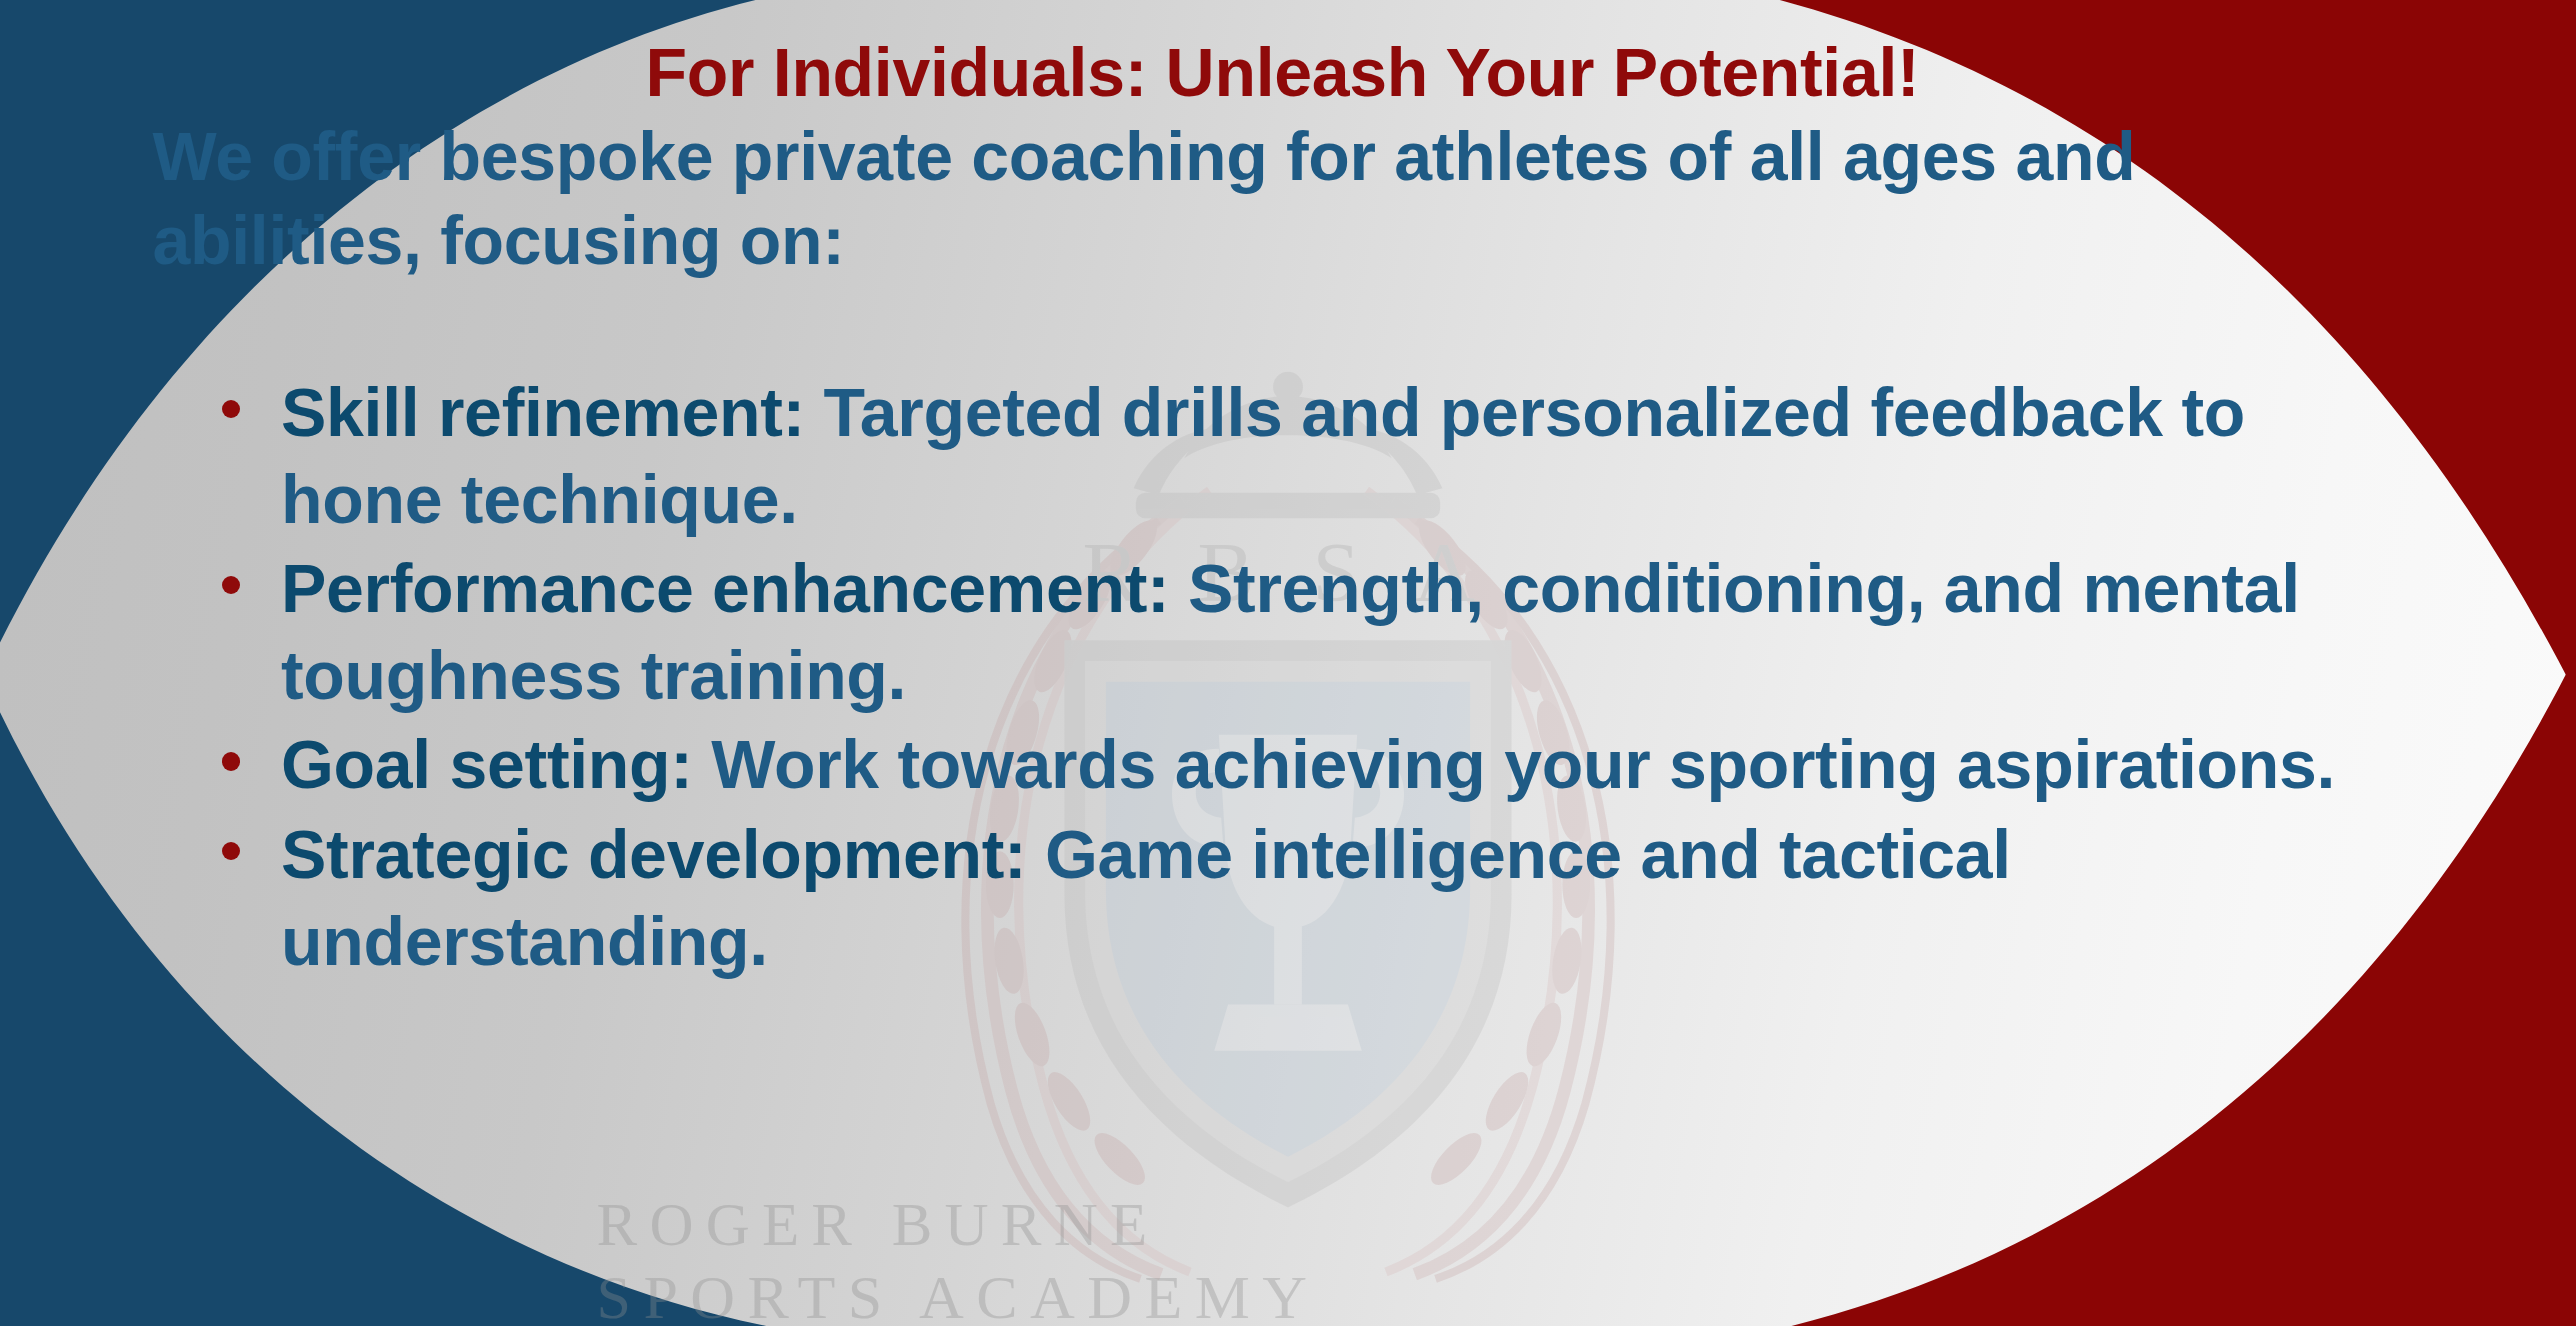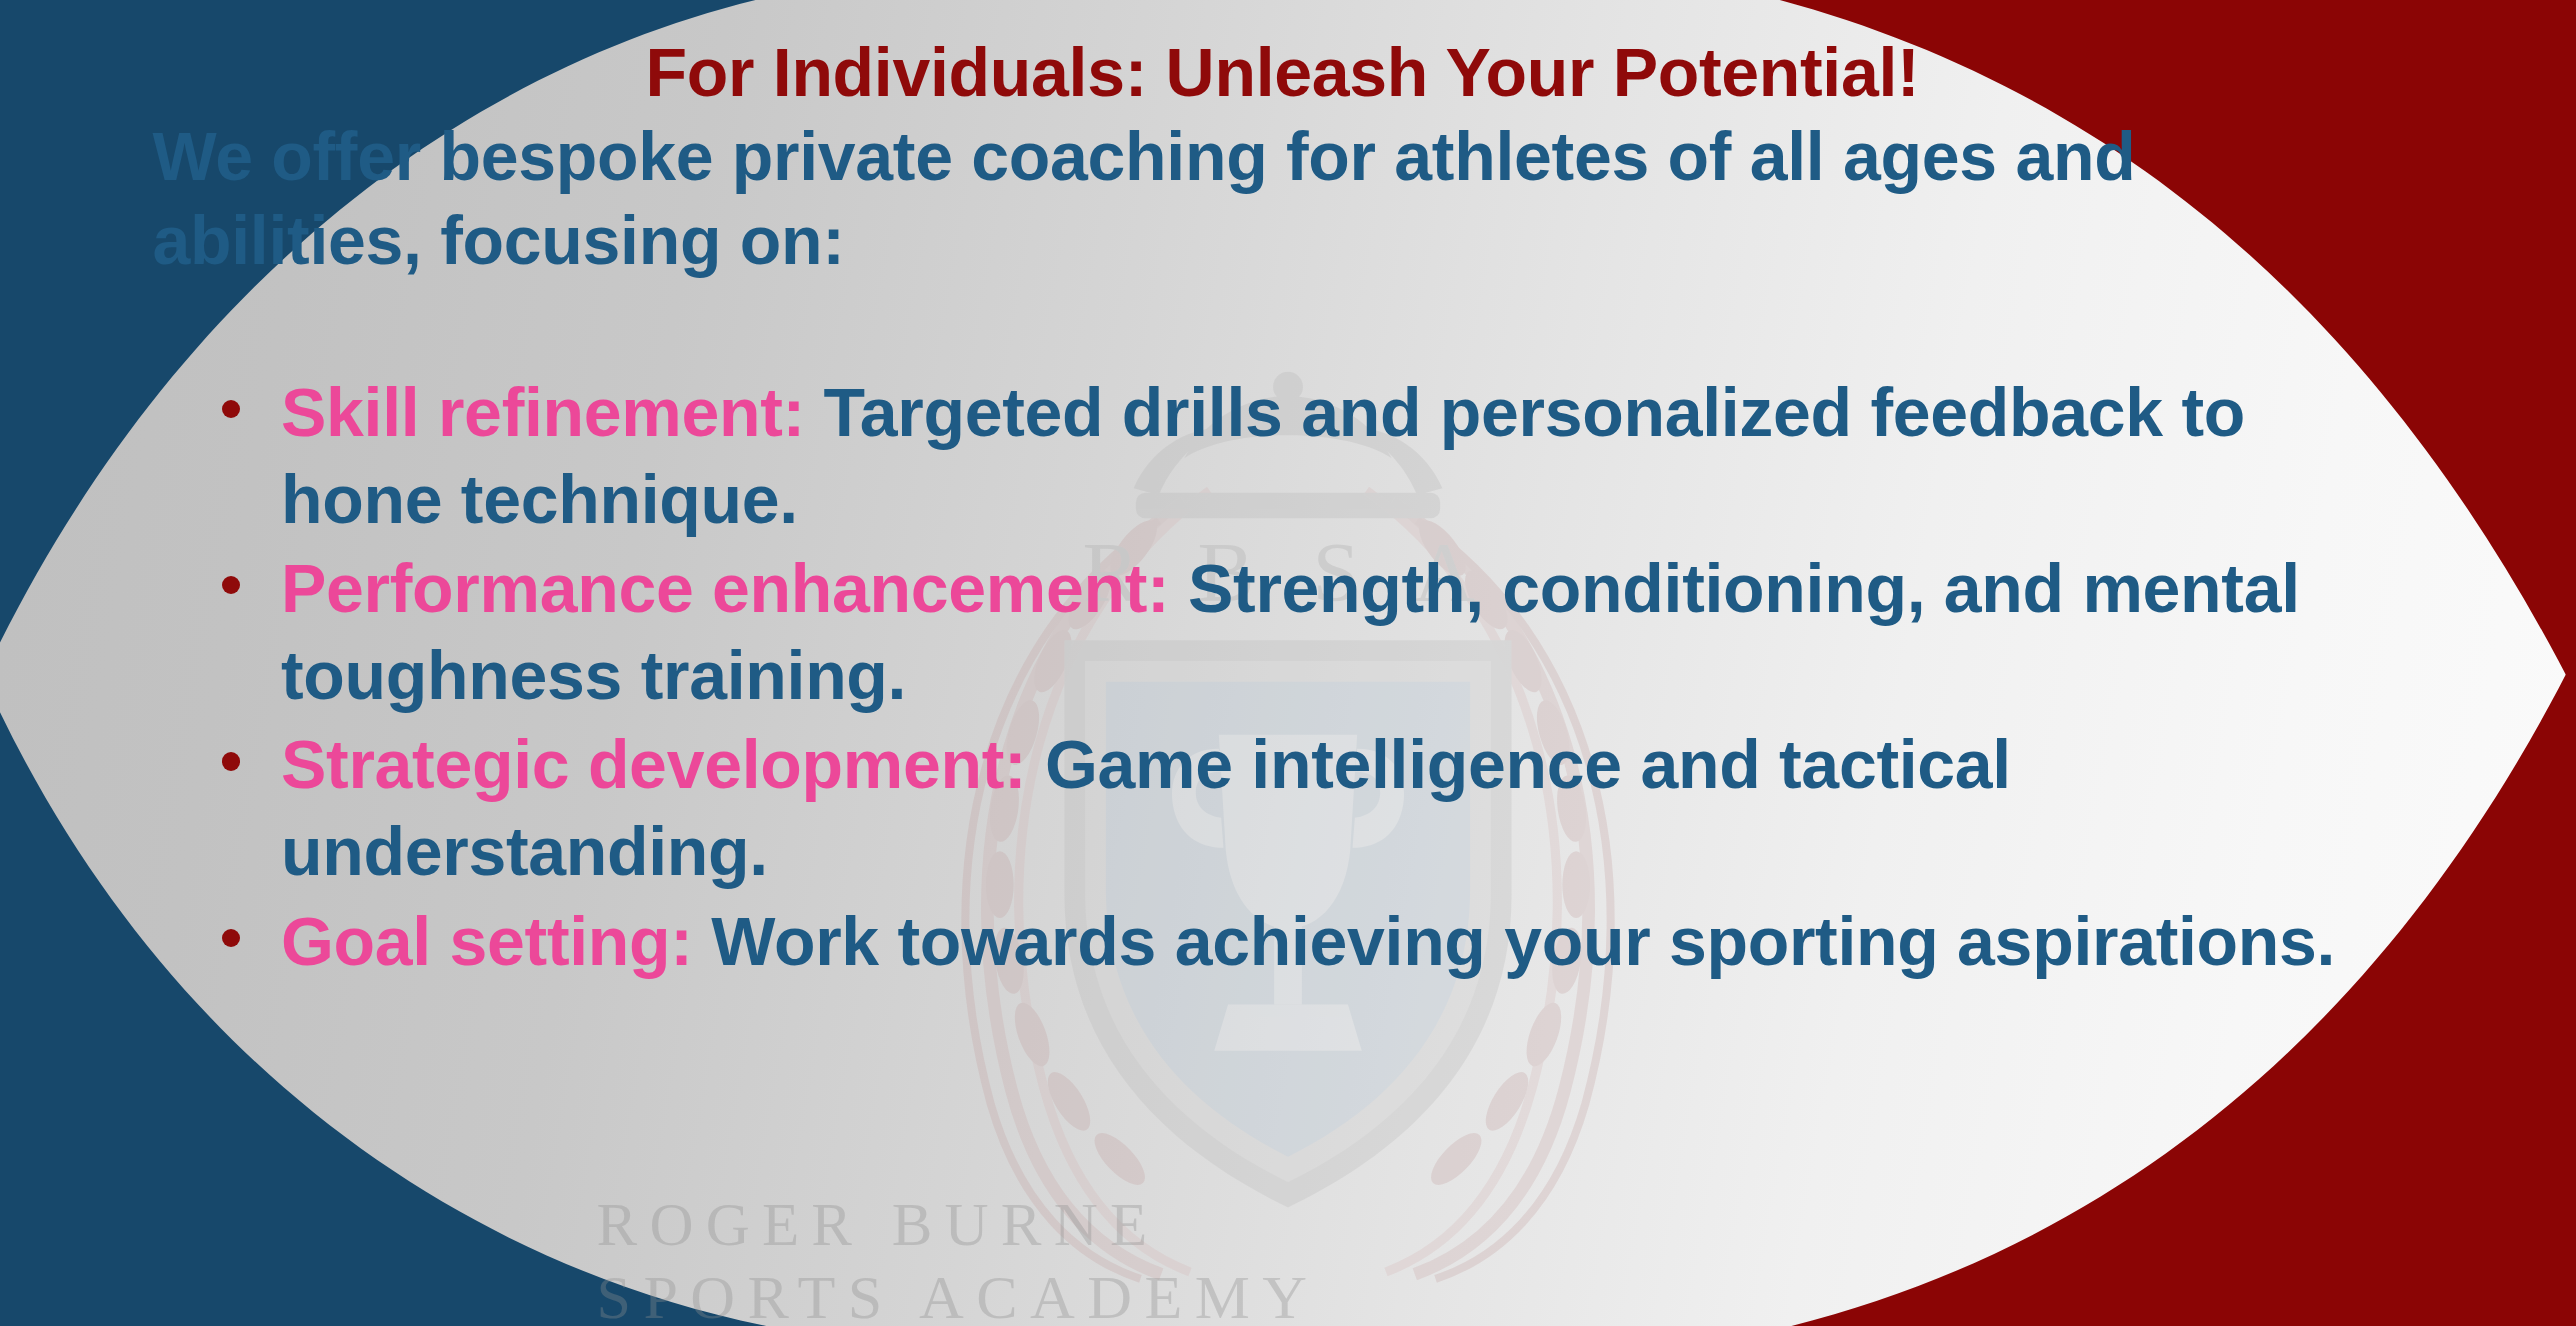--- a/index.html
+++ b/index.html
@@ -113,21 +113,21 @@
     max-width:2167px;
   }
   #bullets li .dot {
     position:absolute;
     left:8px; top:31px;
     width:18.4px; height:18.4px;
     border-radius:50%;
     background:#8F0A0A;
   }
   #bullets li .lead {
-    color:#ec4899;
+    color:#0c4a6e;
     font-weight:700;
   }
   #bullets li .rest { color:#1F5B85; }
 </style>
 </head>
 <body>
 
 <div id="slide">
 
   <div class="bg-base"></div>
@@ -243,22 +243,22 @@
     </div>
 
     <ul id="bullets">
       <li>
         <span class="dot"></span><span class="lead">Skill refinement:</span><span class="rest"> Targeted drills and personalized feedback to hone technique.</span>
       </li>
       <li>
         <span class="dot"></span><span class="lead">Performance enhancement:</span><span class="rest"> Strength, conditioning, and mental toughness training.</span>
       </li>
       <li>
+        <span class="dot"></span><span class="lead">Goal setting:</span><span class="rest"> Work towards achieving your sporting aspirations.</span>
+      </li>
+      <li>
         <span class="dot"></span><span class="lead">Strategic development:</span><span class="rest"> Game intelligence and tactical understanding.</span>
       </li>
-      <li>
-        <span class="dot"></span><span class="lead">Goal setting:</span><span class="rest"> Work towards achieving your sporting aspirations.</span>
-      </li>
     </ul>
 
   </div>
 </div>
 
 
 </body></html>

